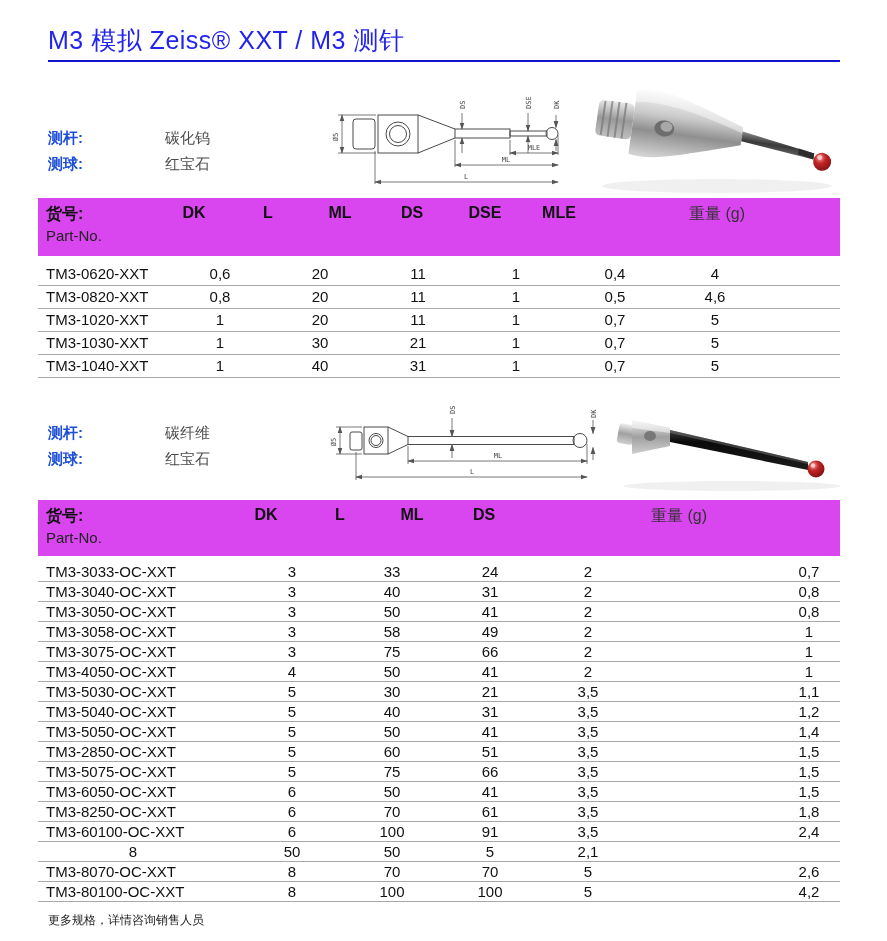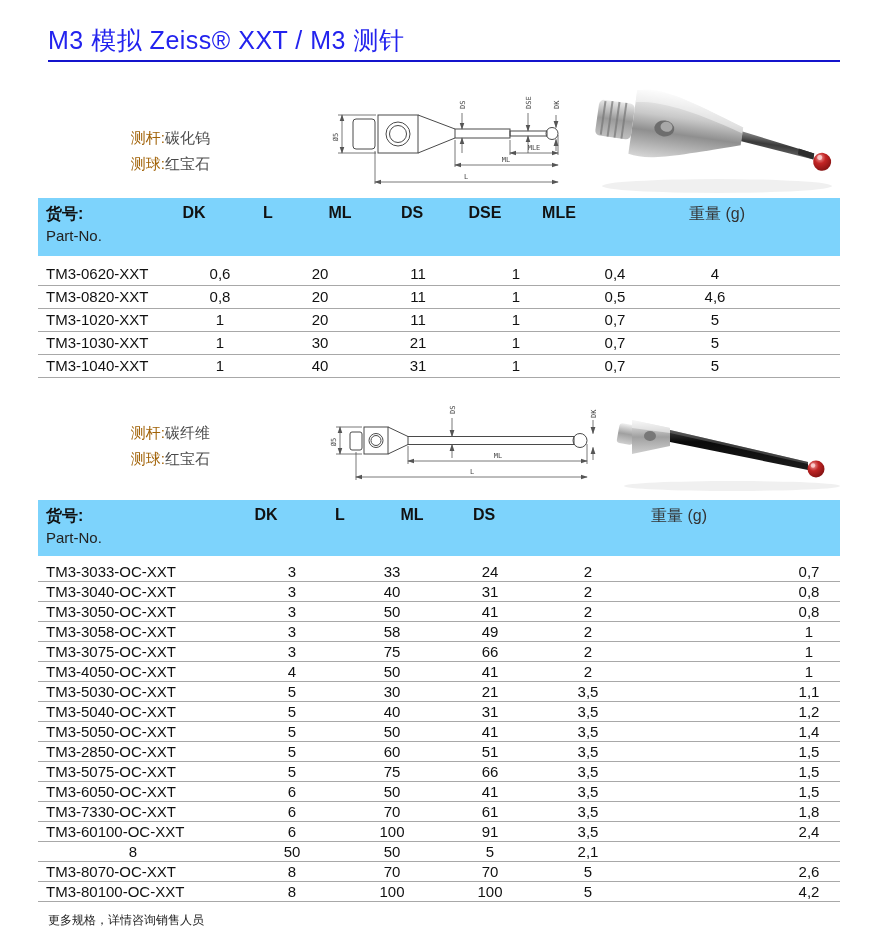--- a/index.html
+++ b/index.html
@@ -9,24 +9,24 @@
   }
   .page-title{
     position:absolute;left:48px;top:24px;font-size:25px;color:#2323ee;
     letter-spacing:0.5px;
   }
   .title-rule{
     position:absolute;left:48px;top:60px;width:792px;height:2px;background:#1414cc;
   }
   .specs{position:absolute;left:48px;font-size:15px;line-height:26px;}
   .specs .row{display:flex;}
-  .specs .lbl{width:117px;font-weight:normal;color:#a16207;text-align:right;}
+  .specs .lbl{width:117px;font-weight:bold;color:#1d4ed8;}
   .specs .val{color:#4a4a4a;}
   .band{
-    position:absolute;left:38px;width:802px;background:#7dd3fc;
+    position:absolute;left:38px;width:802px;background:#d946ef;
   }
   .band1{top:198px;height:52px;}
   .band2{top:500px;height:50px;}
   .hdr-row{display:grid;align-items:start;padding-top:6px;font-size:16px;}
   .g1{grid-template-columns:118px 76px 72px 72px 72px 74px 74px 242px;}
   .g2{grid-template-columns:190px 76px 72px 72px 72px 318px;}
   .hdr-row .part{padding-left:8px;}
   .hdr-row .pn-top{font-weight:bold;display:block;}
   .hdr-row .pn-sub{font-weight:normal;display:block;font-size:15px;margin-top:2px;color:#222;}
   .hdr-row .col{font-weight:bold;text-align:center;}
@@ -410,21 +410,21 @@
     </div>
     <div class="trow g2">
       <span class="cell c0">TM3-6050-OC-XXT</span>
       <span class="cell c1">6</span>
       <span class="cell c2">50</span>
       <span class="cell c3">41</span>
       <span class="cell c4">3,5</span>
       <span class="cell c5">1,5</span>
     </div>
     <div class="trow g2">
-      <span class="cell c0">TM3-7330-OC-XXT</span>
+      <span class="cell c0">TM3-8250-OC-XXT</span>
       <span class="cell c1">6</span>
       <span class="cell c2">70</span>
       <span class="cell c3">61</span>
       <span class="cell c4">3,5</span>
       <span class="cell c5">1,8</span>
     </div>
     <div class="trow g2">
       <span class="cell c0">TM3-60100-OC-XXT</span>
       <span class="cell c1">6</span>
       <span class="cell c2">100</span>

